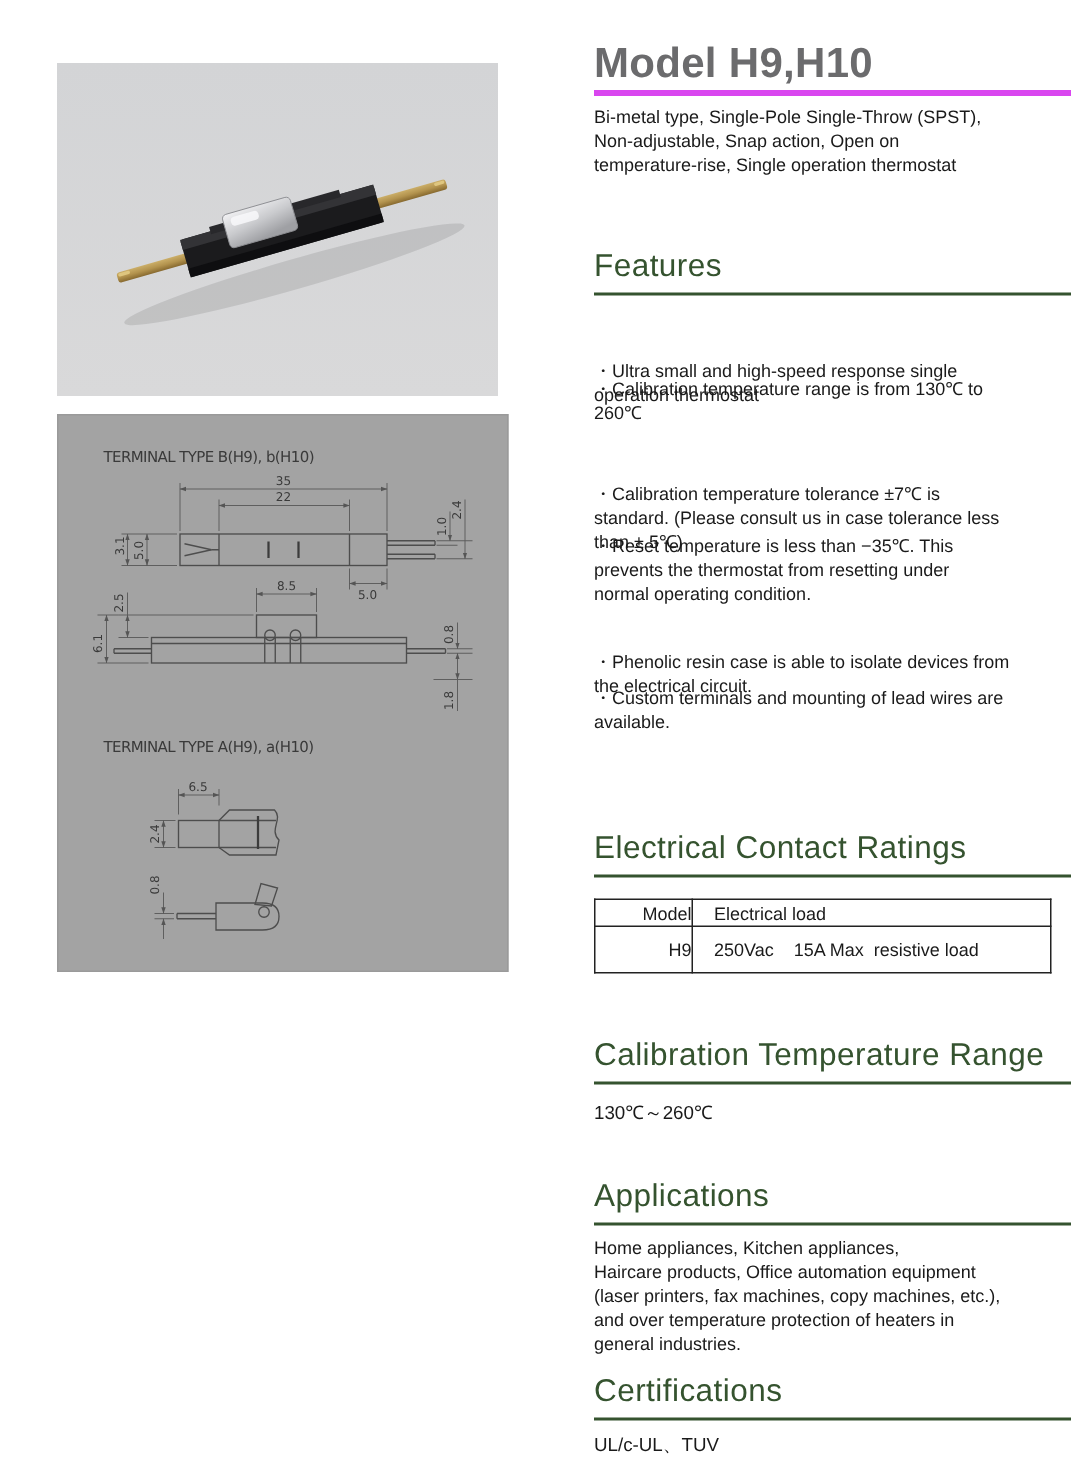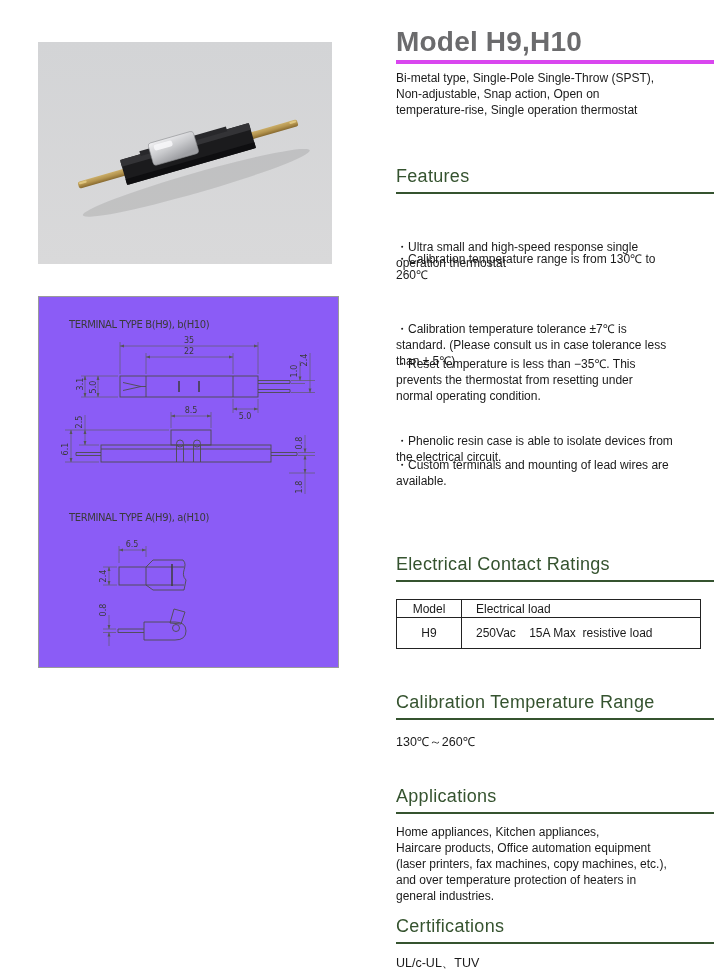--- a/index.html
+++ b/index.html
@@ -4,41 +4,41 @@
 <style>
   html,body{margin:0;padding:0;}
   body{
     width:726px;height:978px;position:relative;background:#ffffff;
     font-family:"Liberation Sans",sans-serif;color:#1a1a1a;overflow:hidden;
   }
   .abs{position:absolute;}
   .pre{white-space:pre-line;}
   
   #photo-wrap{left:38px;top:42px;width:294px;height:222px;}
-  #diagram-box{left:38px;top:296px;width:299px;height:370px;border:1px solid #9a9a9a;background:#8b5cf6;}
+  #diagram-box{left:38px;top:276px;width:299px;height:370px;border:1px solid #9a9a9a;background:#a3a3a3;}
   
   .rcol{left:396px;width:318px;}
   #page-title{
     top:26px;font-size:28px;font-weight:bold;color:#6b6b6d;
     letter-spacing:0.2px;padding-bottom:2px;border-bottom:4px solid #d946ef;
   }
   .body-text{font-size:12px;line-height:16px;color:#1a1a1a;}
   #title-desc{top:70px;width:330px;}
   .sec-h{
-    font-size:18px;color:#35532f;letter-spacing:0.3px;
+    font-size:21px;color:#35532f;letter-spacing:0.3px;
     padding-bottom:5px;border-bottom:2px solid #35532f;font-weight:normal;margin:0;
   }
   #h-features{top:166px;}
   .feat{width:330px;}
   #feat-0{top:227px;margin-top:12px;} #feat-1{top:251px;} #feat-2{top:297px;margin-top:24px;}
   #feat-3{top:356px;} #feat-4{top:416px;margin-top:17px;} #feat-5{top:457px;}
   #h-ratings{top:554px;}
   #ratings-table{left:396px;top:599px;border-collapse:collapse;font-size:12px;}
   #ratings-table td{border:1px solid #222;padding:0;}
-  #ratings-table .c-model{width:64px;text-align:center;}
+  #ratings-table .c-model{width:64px;text-align:right;}
   #ratings-table .c-load{width:224px;padding-left:14px;white-space:pre;}
   #ratings-table tr.hdr td{height:17px;}
   #ratings-table tr.r1 td{height:30px;}
   #ratings-table tr.r2 td{height:31px;}
   #h-calibration{top:692px;}
   #calibration-value{top:734px;width:330px;font-size:12.5px;}
   #h-applications{top:786px;}
   #applications-text{top:824px;width:330px;}
   #h-certifications{top:916px;}
   #certifications-value{top:955px;width:330px;font-size:12.5px;}

